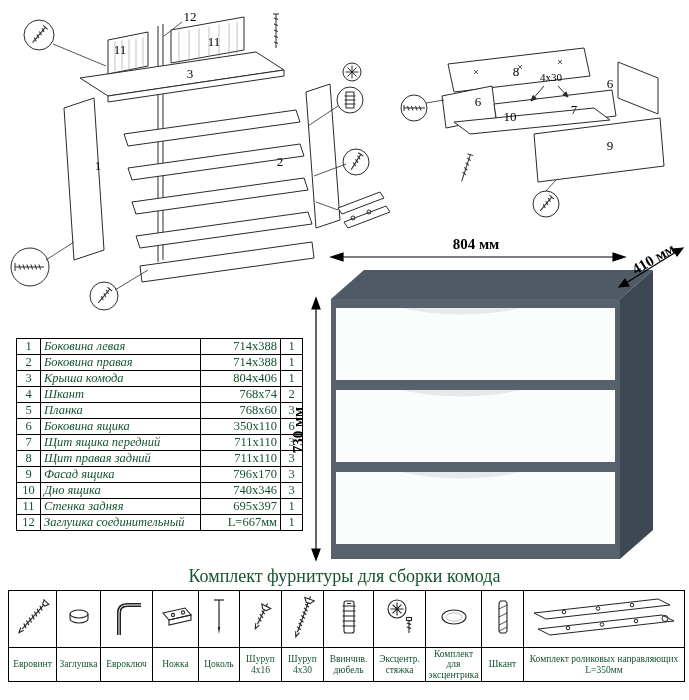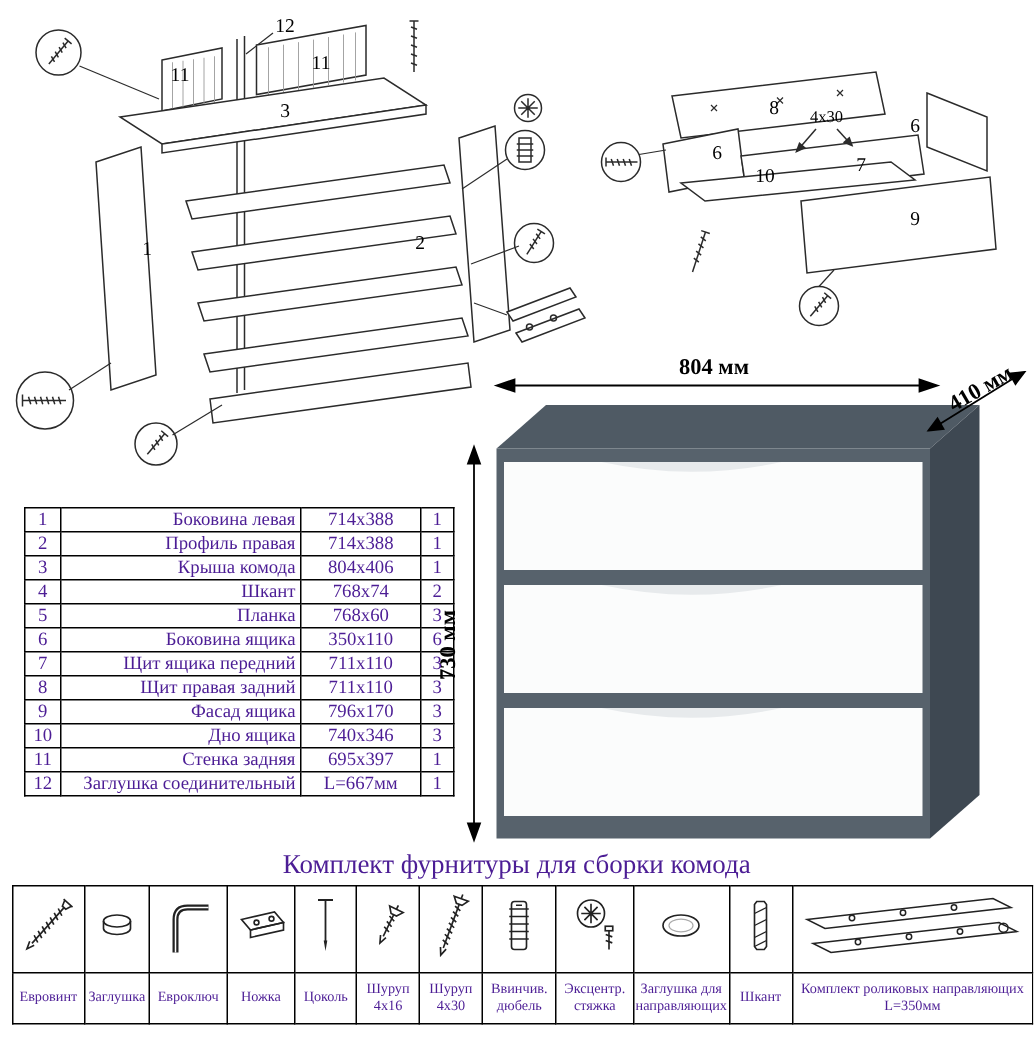--- a/index.html
+++ b/index.html
@@ -1,31 +1,31 @@
 <!DOCTYPE html>
 <html><head>
 <meta charset="utf-8">
 <style>
   * { margin:0; padding:0; box-sizing:border-box; }
   html,body { background:#fff; }
   #page {
     position:relative; width:689px; height:700px; background:#fff;
-    font-family:"Liberation Serif", serif; color:#4c1d95; overflow:hidden;
+    font-family:"Liberation Serif", serif; color:#14532d; overflow:hidden;
   }
   .abs { position:absolute; }
 
   
   #parts-table { border-collapse:collapse; }
   #parts-table td {
     border:1px solid #000; font-size:12.5px; height:16px; line-height:1.05;
     padding:0 3px; white-space:nowrap;
   }
   #parts-table .c-num  { width:24px; text-align:center; }
-  #parts-table .c-name { width:160px; text-align:right; }
-  #parts-table .c-size { width:80px; text-align:center; }
+  #parts-table .c-name { width:160px; text-align:left;font-style:italic; }
+  #parts-table .c-size { width:80px; text-align:right; }
   #parts-table .c-qty  { width:22px; text-align:center; }
 
   
   #hw-title { width:689px; text-align:center; font-size:18px; }
   #hw-table { border-collapse:collapse; table-layout:fixed; }
   #hw-table td { border:1px solid #000; text-align:center; vertical-align:middle; overflow:hidden; }
   #hw-table .hw-icon { height:54px; }
   #hw-table .hw-name { height:34px; font-size:9.5px; line-height:1.1; padding:1px; }
   #hw-table .hw-qty  { height:19px; font-size:13px; }
 </style>
@@ -201,21 +201,21 @@
     <table id="parts-table">
       <tbody>
           <tr>
             <td class="c-num">1</td>
             <td class="c-name">Боковина левая</td>
             <td class="c-size">714x388</td>
             <td class="c-qty">1</td>
           </tr>
       <tr>
             <td class="c-num">2</td>
-            <td class="c-name">Профиль правая</td>
+            <td class="c-name">Боковина правая</td>
             <td class="c-size">714x388</td>
             <td class="c-qty">1</td>
           </tr>
       <tr>
             <td class="c-num">3</td>
             <td class="c-name">Крыша комода</td>
             <td class="c-size">804x406</td>
             <td class="c-qty">1</td>
           </tr>
       <tr>
@@ -415,21 +415,21 @@
       <tr>
         <td class="hw-name">Евровинт</td>
         <td class="hw-name">Заглушка</td>
         <td class="hw-name">Евроключ</td>
         <td class="hw-name">Ножка</td>
         <td class="hw-name">Цоколь</td>
         <td class="hw-name">Шуруп 4x16</td>
         <td class="hw-name">Шуруп 4x30</td>
         <td class="hw-name">Ввинчив. дюбель</td>
         <td class="hw-name">Эксцентр. стяжка</td>
-        <td class="hw-name">Заглушка для направляющих</td>
+        <td class="hw-name">Комплект для эксцентрика</td>
         <td class="hw-name">Шкант</td>
         <td class="hw-name">Комплект роликовых направляющих L=350мм</td>
       </tr>
     </tbody>
       </table>
   </div>
 
 </div>
 
 </body></html>

